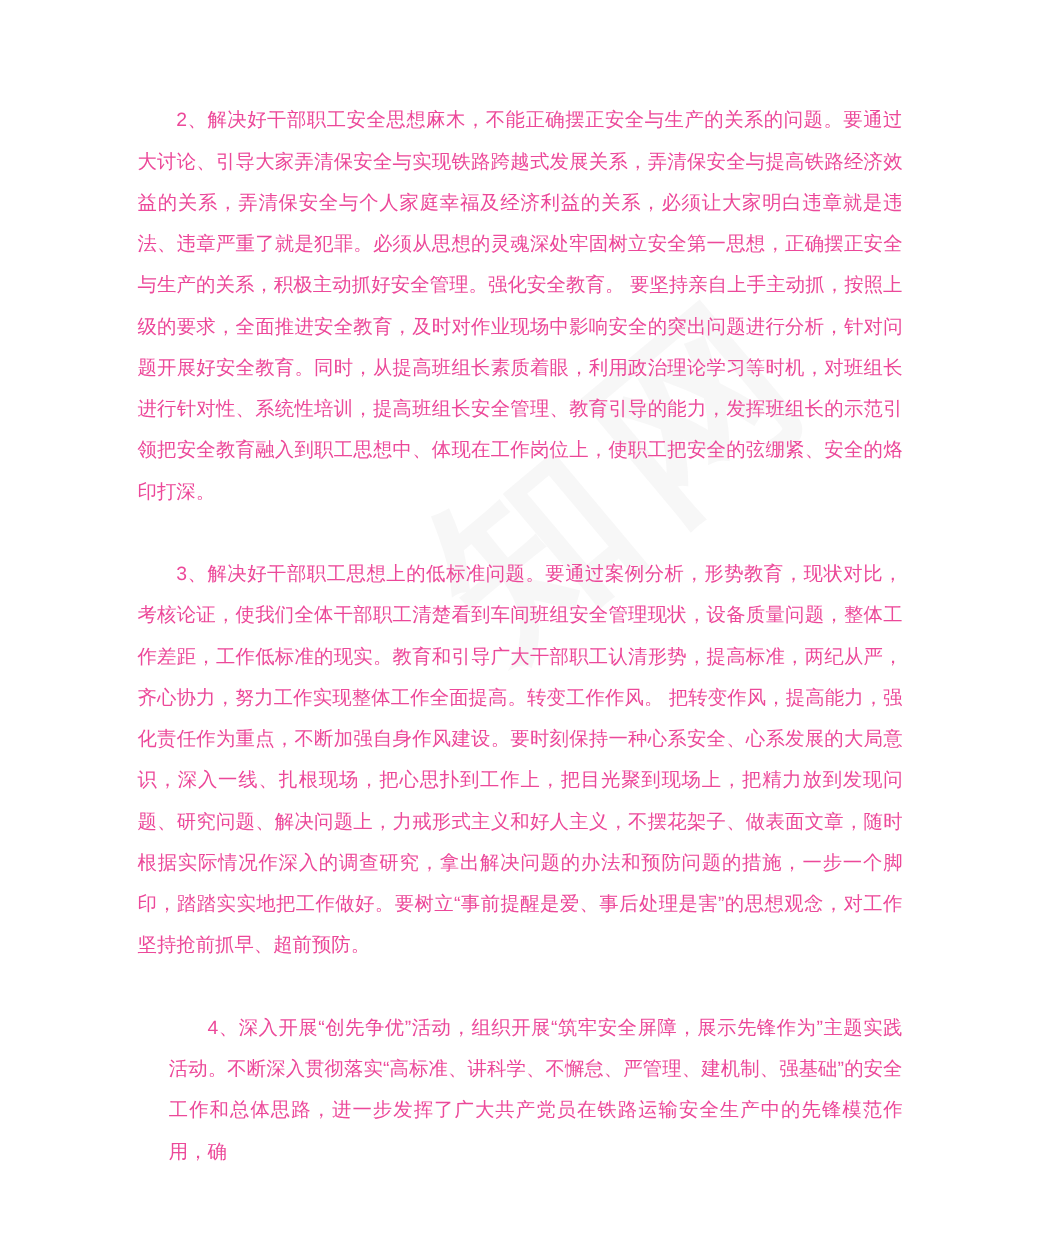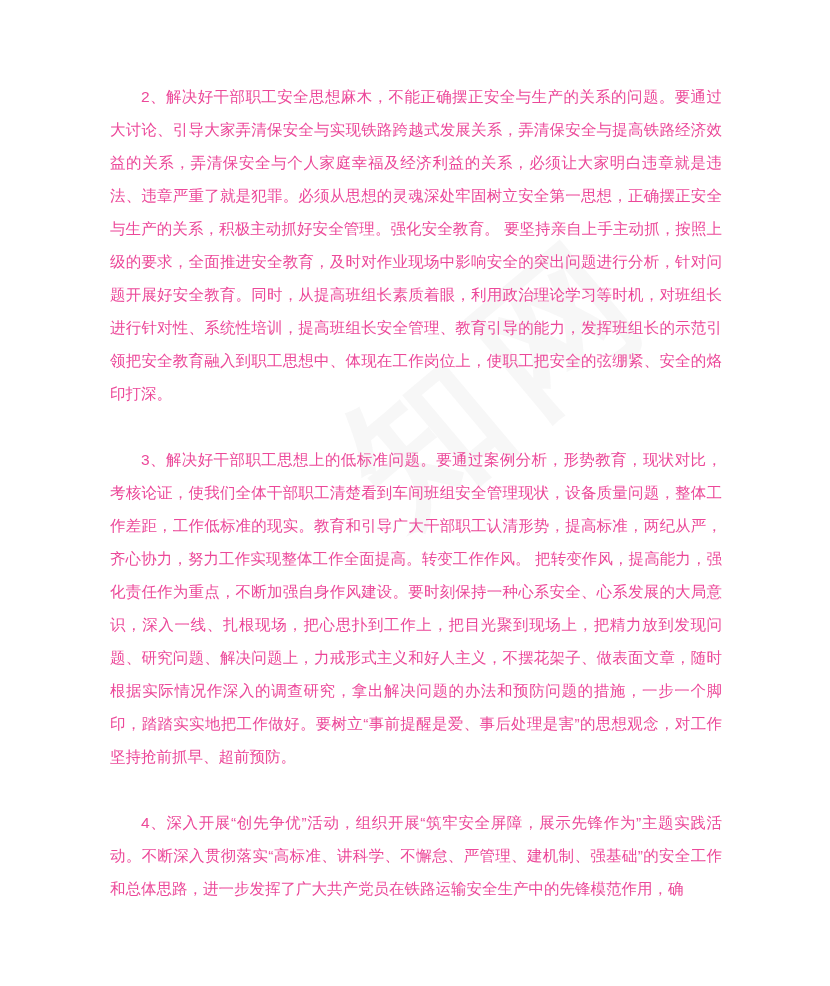--- a/index.html
+++ b/index.html
@@ -44,20 +44,21 @@
     text-align: justify;
     text-justify: inter-ideograph;
     word-break: break-all;
   }
   .para {
     margin: 0 0 33px 0;
     text-indent: 2em;
   }
   .para:last-child {
     margin-bottom: 0;
+    margin-left: 25px;
   }
 </style>
 </head>
 <body>
 
 <div class="page">
   <div class="watermark">知网</div>
   <div class="content">
     <p class="para">2、解决好干部职工安全思想麻木，不能正确摆正安全与生产的关系的问题。要通过大讨论、引导大家弄清保安全与实现铁路跨越式发展关系，弄清保安全与提高铁路经济效益的关系，弄清保安全与个人家庭幸福及经济利益的关系，必须让大家明白违章就是违法、违章严重了就是犯罪。必须从思想的灵魂深处牢固树立安全第一思想，正确摆正安全与生产的关系，积极主动抓好安全管理。强化安全教育。 要坚持亲自上手主动抓，按照上级的要求，全面推进安全教育，及时对作业现场中影响安全的突出问题进行分析，针对问题开展好安全教育。同时，从提高班组长素质着眼，利用政治理论学习等时机，对班组长进行针对性、系统性培训，提高班组长安全管理、教育引导的能力，发挥班组长的示范引领把安全教育融入到职工思想中、体现在工作岗位上，使职工把安全的弦绷紧、安全的烙印打深。</p>
     <p class="para">3、解决好干部职工思想上的低标准问题。要通过案例分析，形势教育，现状对比，考核论证，使我们全体干部职工清楚看到车间班组安全管理现状，设备质量问题，整体工作差距，工作低标准的现实。教育和引导广大干部职工认清形势，提高标准，两纪从严，齐心协力，努力工作实现整体工作全面提高。转变工作作风。 把转变作风，提高能力，强化责任作为重点，不断加强自身作风建设。要时刻保持一种心系安全、心系发展的大局意识，深入一线、扎根现场，把心思扑到工作上，把目光聚到现场上，把精力放到发现问题、研究问题、解决问题上，力戒形式主义和好人主义，不摆花架子、做表面文章，随时根据实际情况作深入的调查研究，拿出解决问题的办法和预防问题的措施，一步一个脚印，踏踏实实地把工作做好。要树立“事前提醒是爱、事后处理是害”的思想观念，对工作坚持抢前抓早、超前预防。</p>

